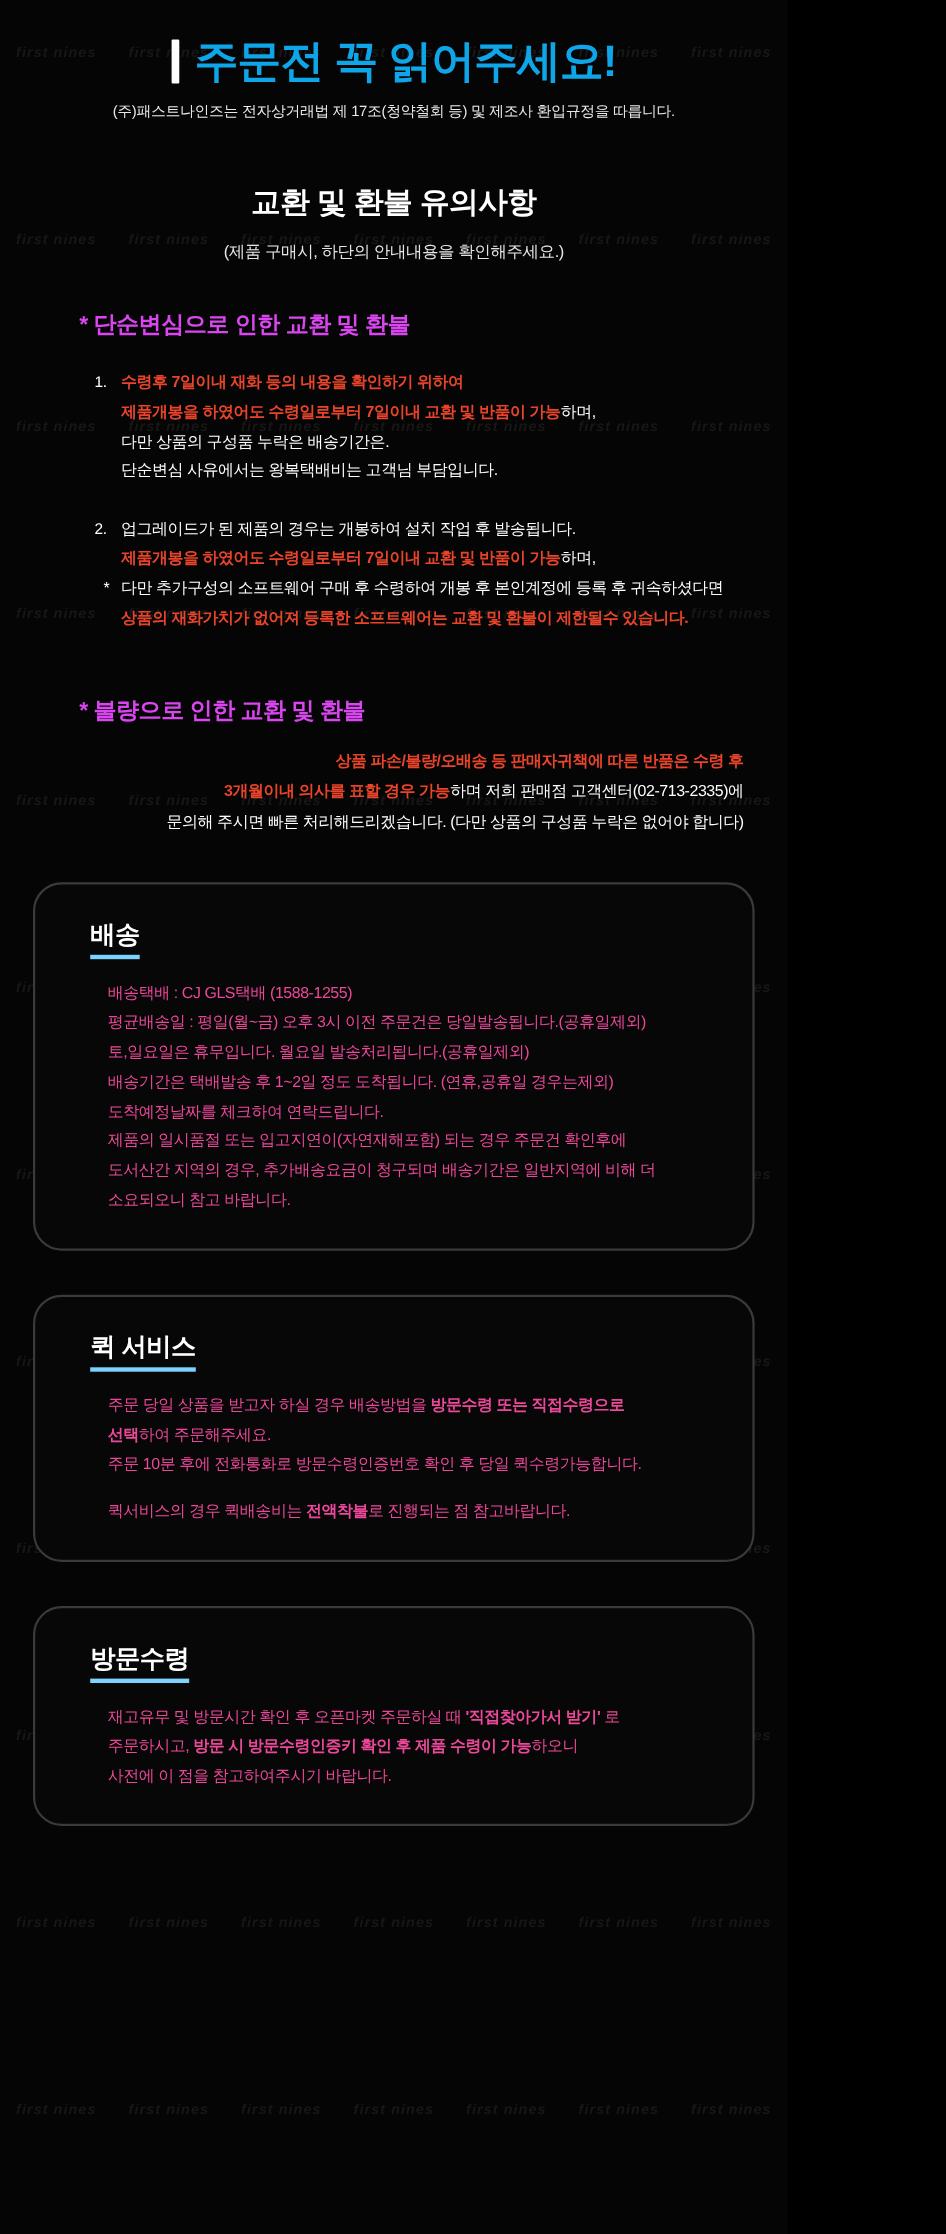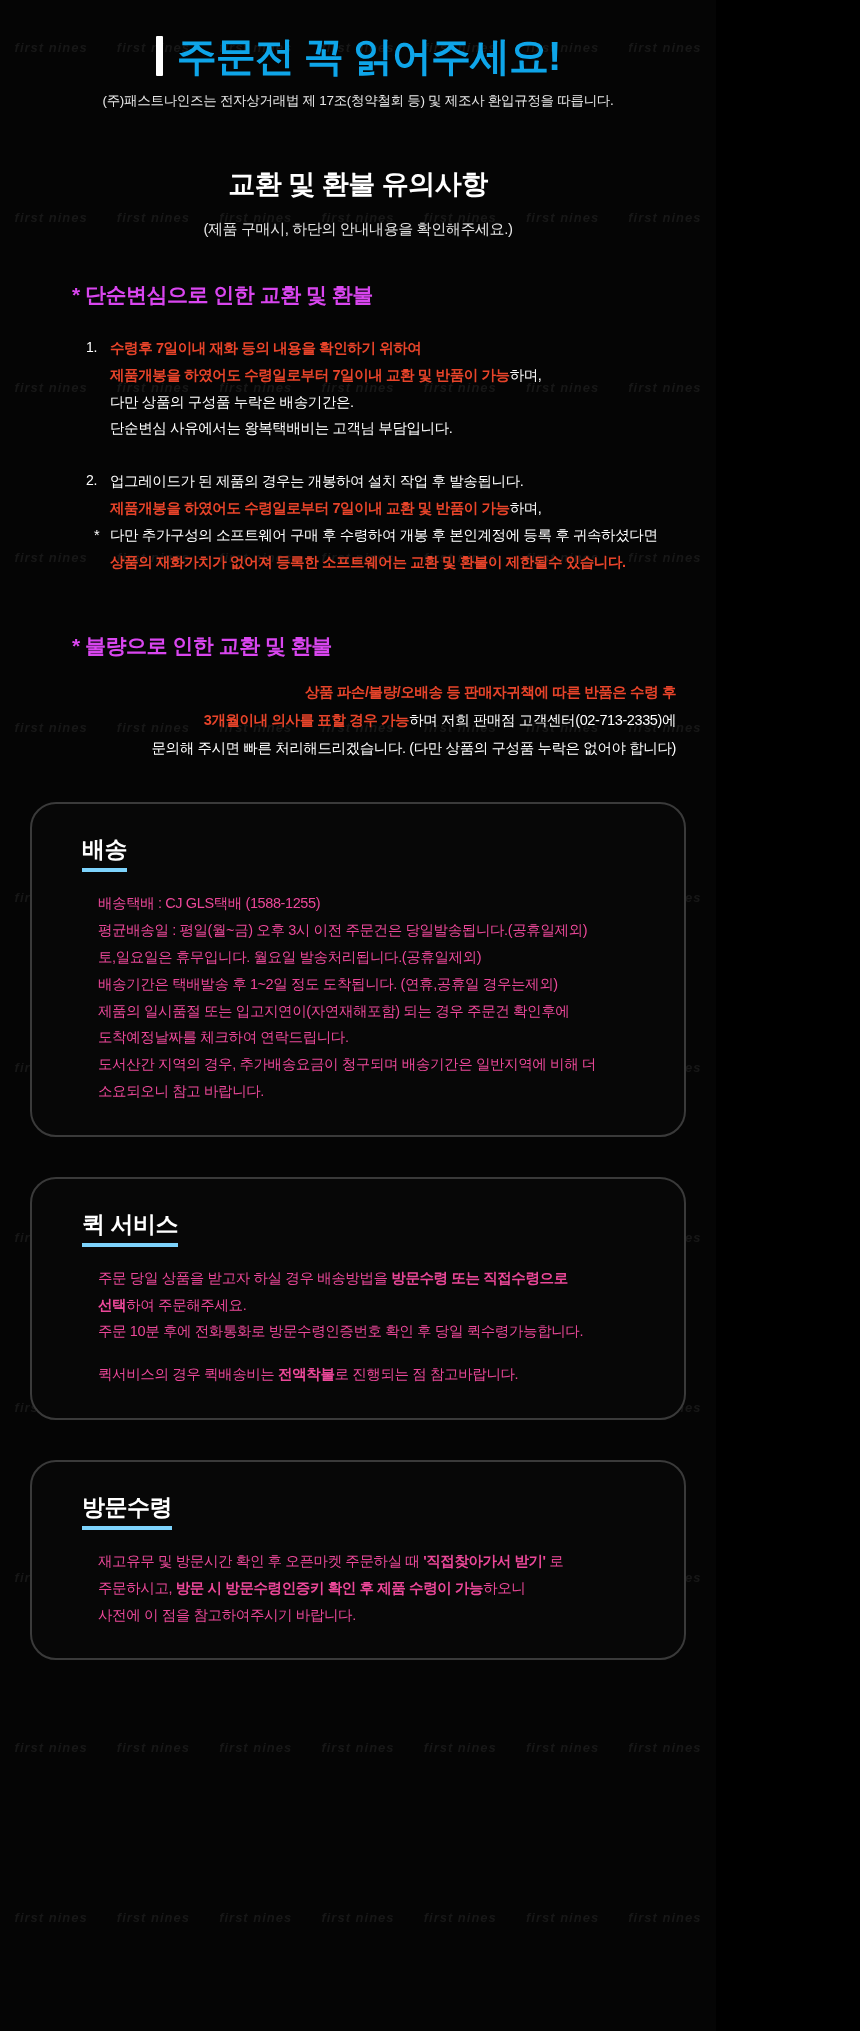--- a/index.html
+++ b/index.html
@@ -341,22 +341,22 @@
           <span class="line"><span class="white">문의해 주시면 빠른 처리해드리겠습니다. (다만 상품의 구성품 누락은 없어야 합니다)</span></span>
         </div>
     </div>
 
     <div id="cards">
         <div class="card"><div class="card-title">배송</div><div class="card-body">
             <span class="line">배송택배 : CJ GLS택배 (1588-1255)</span>
             <span class="line">평균배송일 : 평일(월~금) 오후 3시 이전 주문건은 당일발송됩니다.(공휴일제외)</span>
             <span class="line">토,일요일은 휴무입니다. 월요일 발송처리됩니다.(공휴일제외)</span>
             <span class="line">배송기간은 택배발송 후 1~2일 정도 도착됩니다. (연휴,공휴일 경우는제외)</span>
+            <span class="line">도착예정날짜를 체크하여 연락드립니다.</span>
             <span class="line">제품의 일시품절 또는 입고지연이(자연재해포함) 되는 경우 주문건 확인후에</span>
-            <span class="line">도착예정날짜를 체크하여 연락드립니다.</span>
             <span class="line">도서산간 지역의 경우, 추가배송요금이 청구되며 배송기간은 일반지역에 비해 더</span>
             <span class="line">소요되오니 참고 바랍니다.</span>
           </div></div>
         <div class="card"><div class="card-title">퀵 서비스</div><div class="card-body">
             <span class="line">주문 당일 상품을 받고자 하실 경우 배송방법을 <b>방문수령 또는 직접수령으로</b></span>
             <span class="line"><b>선택</b>하여 주문해주세요.</span>
             <span class="line">주문 10분 후에 전화통화로 방문수령인증번호 확인 후 당일 퀵수령가능합니다.</span>
             <span class="gap"></span>
             <span class="line">퀵서비스의 경우 퀵배송비는 <b>전액착불</b>로 진행되는 점 참고바랍니다.</span>
           </div></div>

